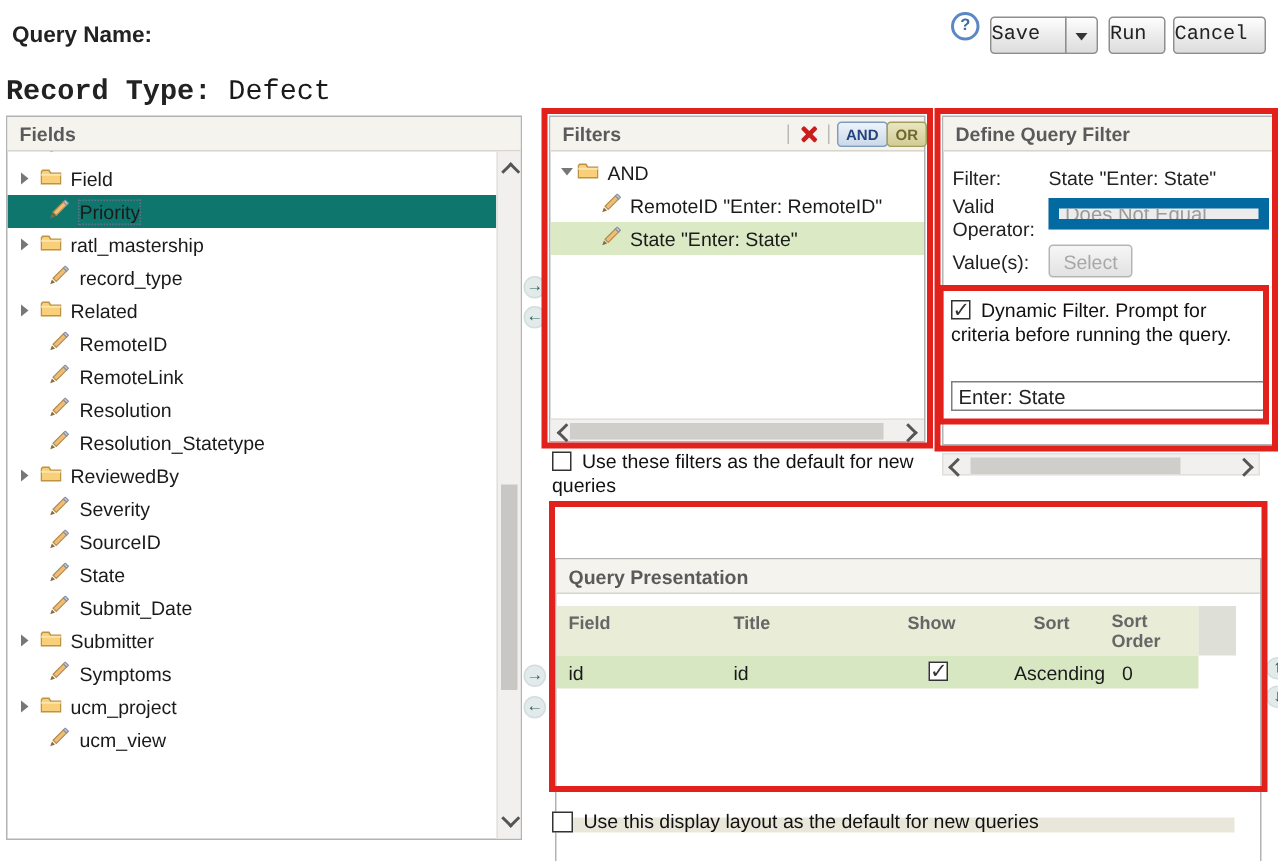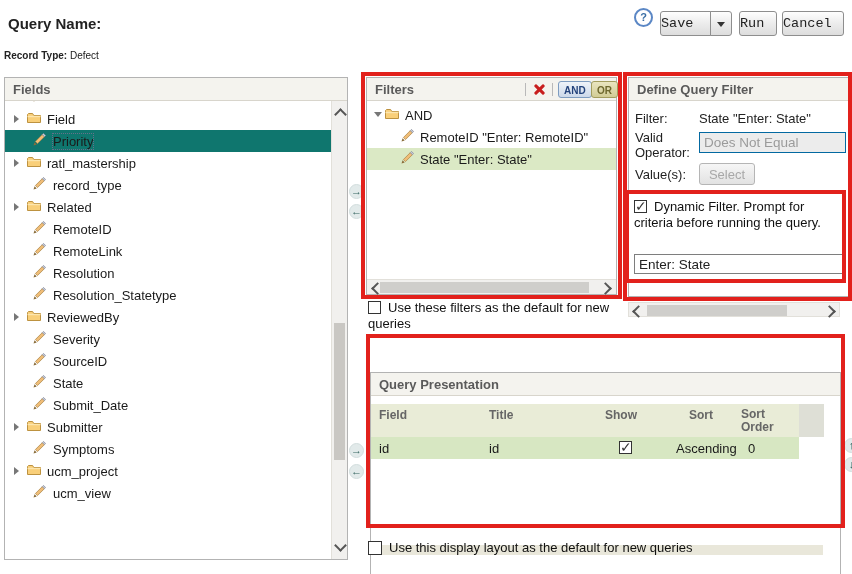--- a/index.html
+++ b/index.html
@@ -16,21 +16,21 @@
              color:#3a6ea5;font:bold 11px/14px "Liberation Sans",sans-serif;text-align:center;}
   .btn{height:25px;top:11px;box-sizing:border-box;border:1px solid #8e8e8e;border-radius:3px;
        background:linear-gradient(#fefefe,#ececec 50%,#dddddd);font-size:13.5px;color:#222;
        padding-top:4px;cursor:default;font-family:Liberation Mono, monospace;}
   .btn-save{left:660px;width:51px;border-radius:3px 0 0 3px;}
   .btn-save-arrow{left:710px;width:22px;border-radius:0 3px 3px 0;}
   .btn-save-arrow .tri{position:absolute;left:6px;top:10px;width:0;height:0;
        border-left:4px solid transparent;border-right:4px solid transparent;border-top:5px solid #333;}
   .btn-run{left:739px;width:38px;}
   .btn-cancel{left:782px;width:62px;}
-  .record-line{left:4px;top:50px;font-size:10px;}
+  .record-line{left:4px;top:50px;font-size:19px;font-family:Liberation Mono, monospace;}
   .record-line b{color:#222;}
 
   
   .panel{box-sizing:border-box;border:1px solid #b3b3b3;background:#fff;}
   .panel-header{height:23px;box-sizing:border-box;background:#f4f3ee;border-bottom:1px solid #d8d5cc;
                 font-weight:bold;color:#5a5a5a;padding:4px 0 0 8px;position:relative;}
 
   
   .red-rect{position:absolute;border:4px solid #e2211c;pointer-events:none;z-index:9;box-sizing:border-box;}
 
@@ -82,21 +82,21 @@
   .cb{width:13px;height:13px;box-sizing:border-box;border:1px solid #333;background:#fff;
       display:inline-block;position:relative;}
   .cb.checked::after{content:"\2713";position:absolute;left:0px;top:-3px;font-size:14px;color:#333;}
   .wrap-check{line-height:16px;color:#111;}
   .wrap-check .cb{float:left;margin:1px 7px 0 0;}
 
   
   .dqf-panel{left:628px;top:77px;width:224px;height:220px;}
   .dqf-label{position:absolute;color:#222;}
   .op-input{position:absolute;left:70px;top:54px;width:147px;height:21px;box-sizing:border-box;
-      background:#ececec;border:1px solid #0369a1;color:#9b9b9b;font-size:13.5px;padding:1px 4px;
+      background:#ececec;border:7px solid #0369a1;color:#9b9b9b;font-size:13.5px;padding:1px 4px;
       font-family:"Liberation Sans",sans-serif;}
   .select-btn{position:absolute;left:70px;top:85px;width:56px;height:22px;box-sizing:border-box;
       background:linear-gradient(#f6f6f6,#e2e2e2);border:1px solid #b5b5b5;border-radius:3px;
       color:#a8a8a8;font-size:13px;text-align:center;padding-top:3px;}
   .dyn-box{position:absolute;left:5px;top:121px;width:212px;}
   .dyn-input{position:absolute;left:5px;top:176px;width:210px;height:20px;box-sizing:border-box;
       border:1px solid #7e7e7e;font-size:13.5px;padding:1px 4px;color:#222;background:#fff;
       font-family:"Liberation Sans",sans-serif;}
 
   

